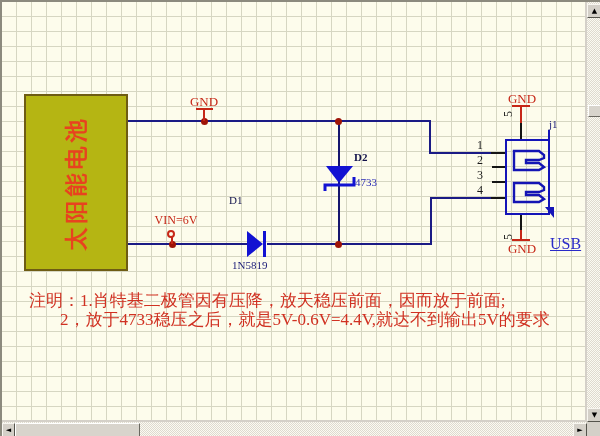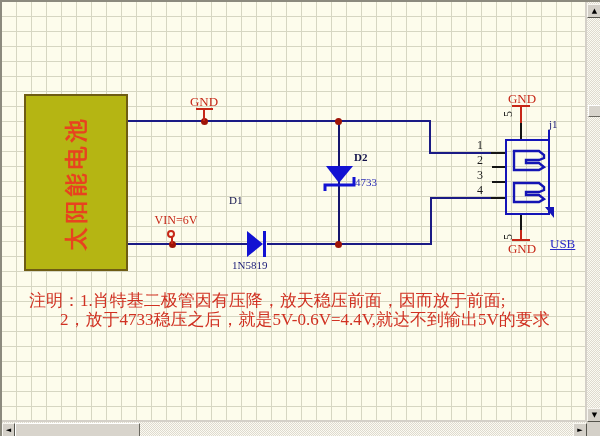--- a/index.html
+++ b/index.html
@@ -119,21 +119,21 @@
       <svg style="position:absolute;left:2px;top:38px;" width="38" height="26" viewBox="0 0 38 26">
         <path d="M5,23 V4 H30 L35,8 V11 L30,13 H17 V16 H30 L35,20 L30,23 Z" fill="none" stroke="#1414b4" stroke-width="2.4"></path>
       </svg>
     </div>
     <div style="position:absolute;left:546px;top:128px;width:2px;height:10px;background:#1414b8;"></div>
     <svg class="abs" style="left:543px;top:205px;" width="10" height="12" viewBox="0 0 10 12">
       <polygon points="0,0 9,0 9,11" fill="#1414b8"></polygon>
     </svg>
 
     <div class="bluetext" style="left:547px;top:116px;">j1</div>
-    <div class="bluetext" style="left:548px;top:235px;font-size:13px;color:#2a2ac8;text-decoration:underline;">USB</div>
+    <div class="bluetext" style="left:548px;top:235px;font-size:16px;color:#2a2ac8;text-decoration:underline;">USB</div>
 
     <div class="pinnum" style="left:463px;top:137px;">1</div>
     <div class="pinnum" style="left:463px;top:152px;">2</div>
     <div class="pinnum" style="left:463px;top:167px;">3</div>
     <div class="pinnum" style="left:463px;top:182px;">4</div>
 
     <div class="redtext" style="left:501px;top:90px;width:38px;">GND</div>
     <div class="redline" style="left:510px;top:103px;width:18px;height:2px;"></div>
     <div class="redline" style="left:518px;top:104px;width:2px;height:17px;"></div>
     <div class="pinnum rot90" style="left:500px;top:106px;width:12px;text-align:center;">5</div>

